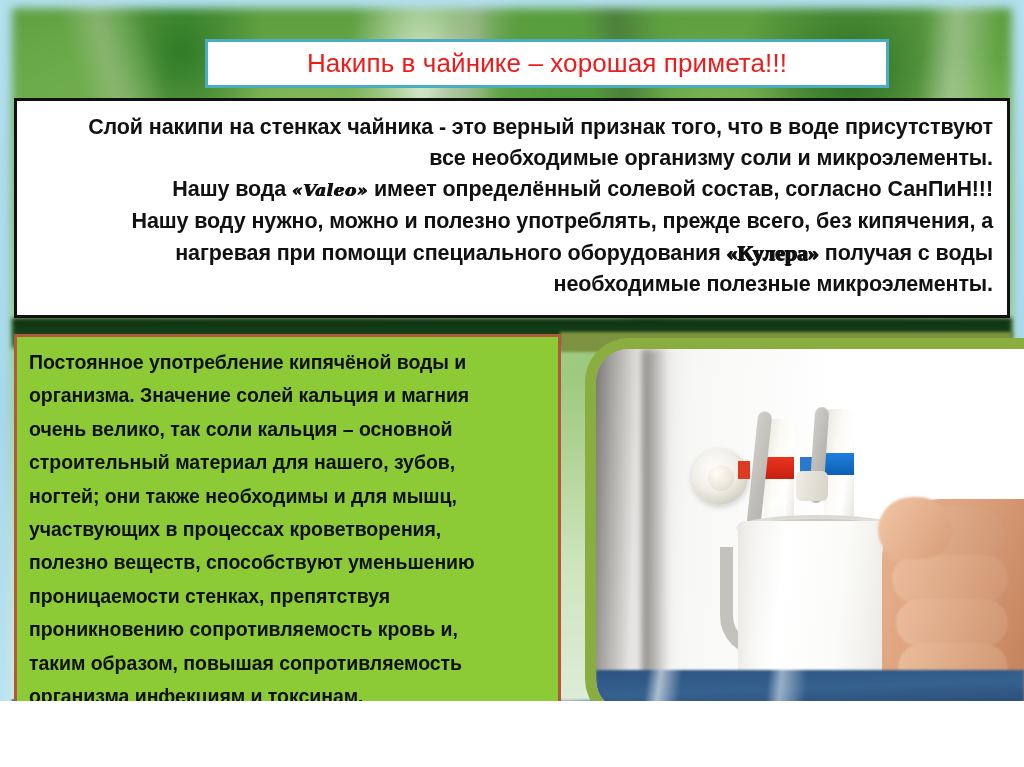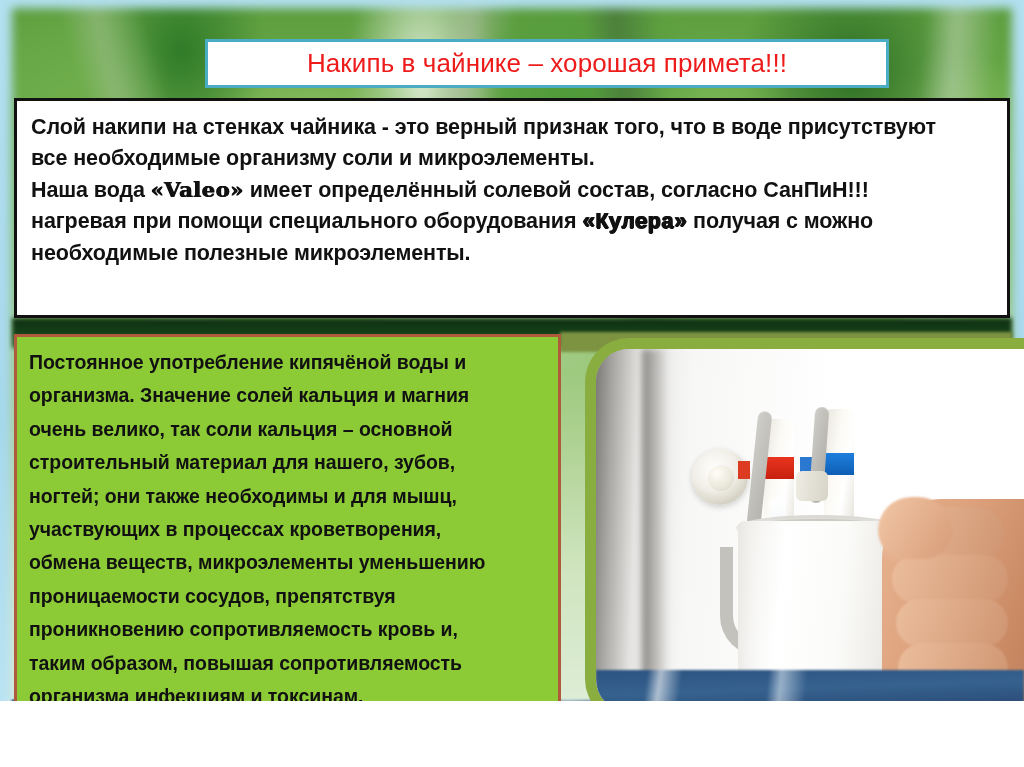--- a/index.html
+++ b/index.html
@@ -147,30 +147,32 @@
     box-sizing: border-box;
     padding: 11px 14px 0 14px;
   }
   .main-line {
     color: #111111;
     font-size: 21.5px;
     font-weight: 700;
     line-height: 31px;
     white-space: nowrap;
     letter-spacing: -0.1px;
+    text-align: right;
   }
   .brand-valeo {
     font-family: "DejaVu Serif", serif;
     font-weight: 700;
-    font-size: 21px;
+    font-size: 17px;
     letter-spacing: .5px;
     text-shadow: 0.5px 0 0 #111, -0.5px 0 0 #111;
+    font-style: italic;
   }
   .brand-cooler {
-    font-family: Liberation Mono, monospace;
+    font-family: Liberation Serif, serif;
     font-weight: 700;
     font-size: 22px;
     text-shadow: 0.7px 0 0 #111, -0.7px 0 0 #111, 0 0.5px 0 #111;
   }
 
   
   .green-box {
     position: absolute;
     left: 14px;
     top: 334px;
@@ -384,34 +386,35 @@
   <div class="bg-water-left"></div>
   <div class="bg-water"></div>
 
   <div class="title-box">
     <div class="title-text">Накипь в чайнике – хорошая примета!!!</div>
   </div>
 
   <div class="main-box">
     <div class="main-line">Слой накипи на стенках чайника - это верный признак того, что в воде присутствуют</div>
     <div class="main-line">все необходимые организму соли и микроэлементы.</div>
-    <div class="main-line"><span>Наша вода </span><span class="brand-valeo">«Valeo»</span><span> имеет определённый солевой состав, согласно СанПиН!!!</span></div>
-    <div class="main-line"><span>нагревая  при помощи специального оборудования </span><span class="brand-cooler">«Кулера»</span><span> получая с можно</span></div>
+    <div class="main-line"><span>Нашу вода </span><span class="brand-valeo">«Valeo»</span><span> имеет определённый солевой состав, согласно СанПиН!!!</span></div>
+    <div class="main-line">Нашу воду нужно, можно и полезно употреблять, прежде всего, без кипячения, а</div>
+    <div class="main-line"><span>нагревая  при помощи специального оборудования </span><span class="brand-cooler">«Кулера»</span><span> получая с воды</span></div>
     <div class="main-line">необходимые полезные микроэлементы.</div>
   </div>
 
   <div class="green-box">
     <div class="green-line">Постоянное употребление кипячёной воды и</div>
     <div class="green-line">организма. Значение солей кальция и магния</div>
     <div class="green-line">очень велико, так соли кальция – основной</div>
     <div class="green-line">строительный материал для нашего, зубов,</div>
     <div class="green-line">ногтей; они также необходимы и для мышц,</div>
     <div class="green-line">участвующих в процессах кроветворения,</div>
-    <div class="green-line">обмена веществ, микроэлементы уменьшению</div>
-    <div class="green-line">проницаемости сосудов, препятствуя</div>
+    <div class="green-line">полезно веществ, способствуют уменьшению</div>
+    <div class="green-line">проницаемости стенках, препятствуя</div>
     <div class="green-line">проникновению сопротивляемость кровь  и,</div>
     <div class="green-line">таким образом, повышая сопротивляемость</div>
     <div class="green-line">организма инфекциям и токсинам.</div>
   </div>
 
   <div class="photo-frame">
     <div class="photo-inner">
       <div class="photo-wall"></div>
       <div class="cooler-edge"></div>
       <div class="fitting"></div>

